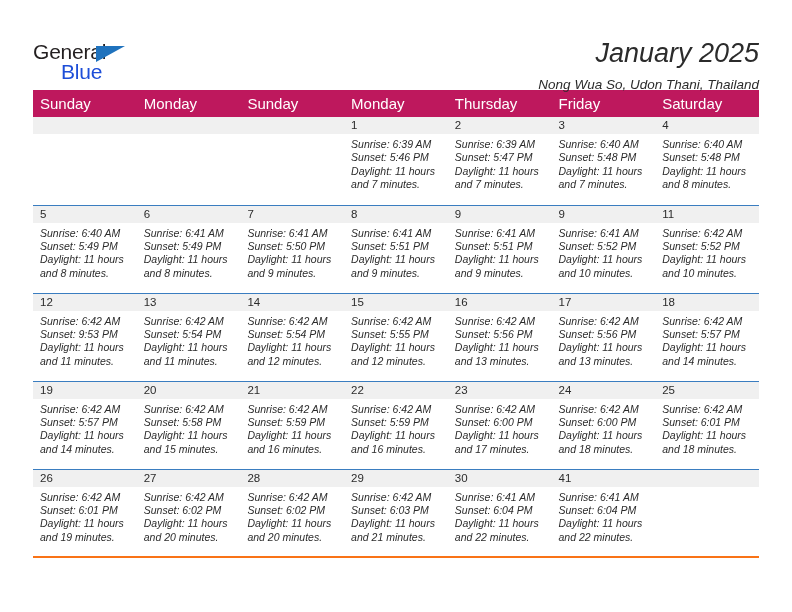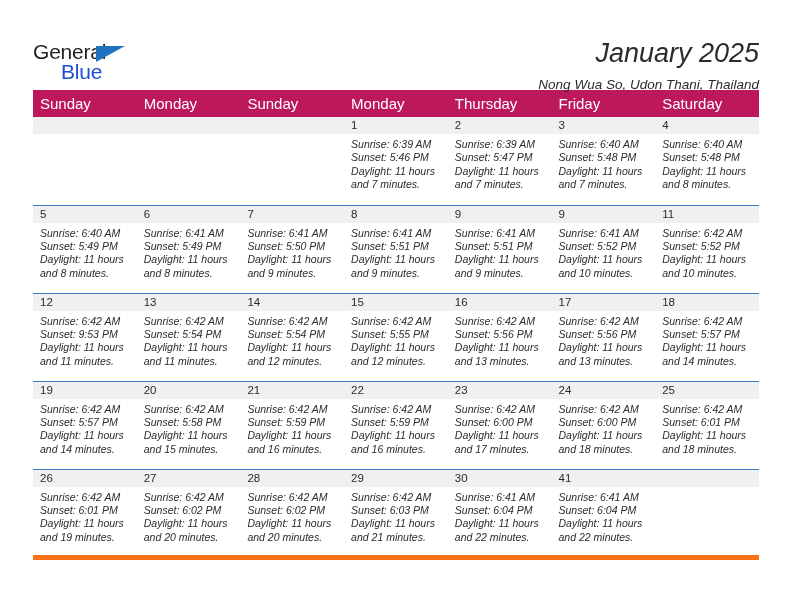--- a/index.html
+++ b/index.html
@@ -99,21 +99,21 @@
   }
   .calendar td {
     vertical-align: top;
     padding: 0;
     border: none;
     border-bottom: 1px solid #3a7dc0;
     height: 88px;
     box-sizing: border-box;
   }
   .calendar tr.week:last-child td {
-    border-bottom: 5px solid #f97316;
+    border-bottom: 2px solid #f97316;
   }
   .cell {
     height: 100%;
     box-sizing: border-box;
   }
   .daynum-band {
     background: #f0f0f0;
     height: 17px;
     line-height: 17px;
     padding-left: 7px;

